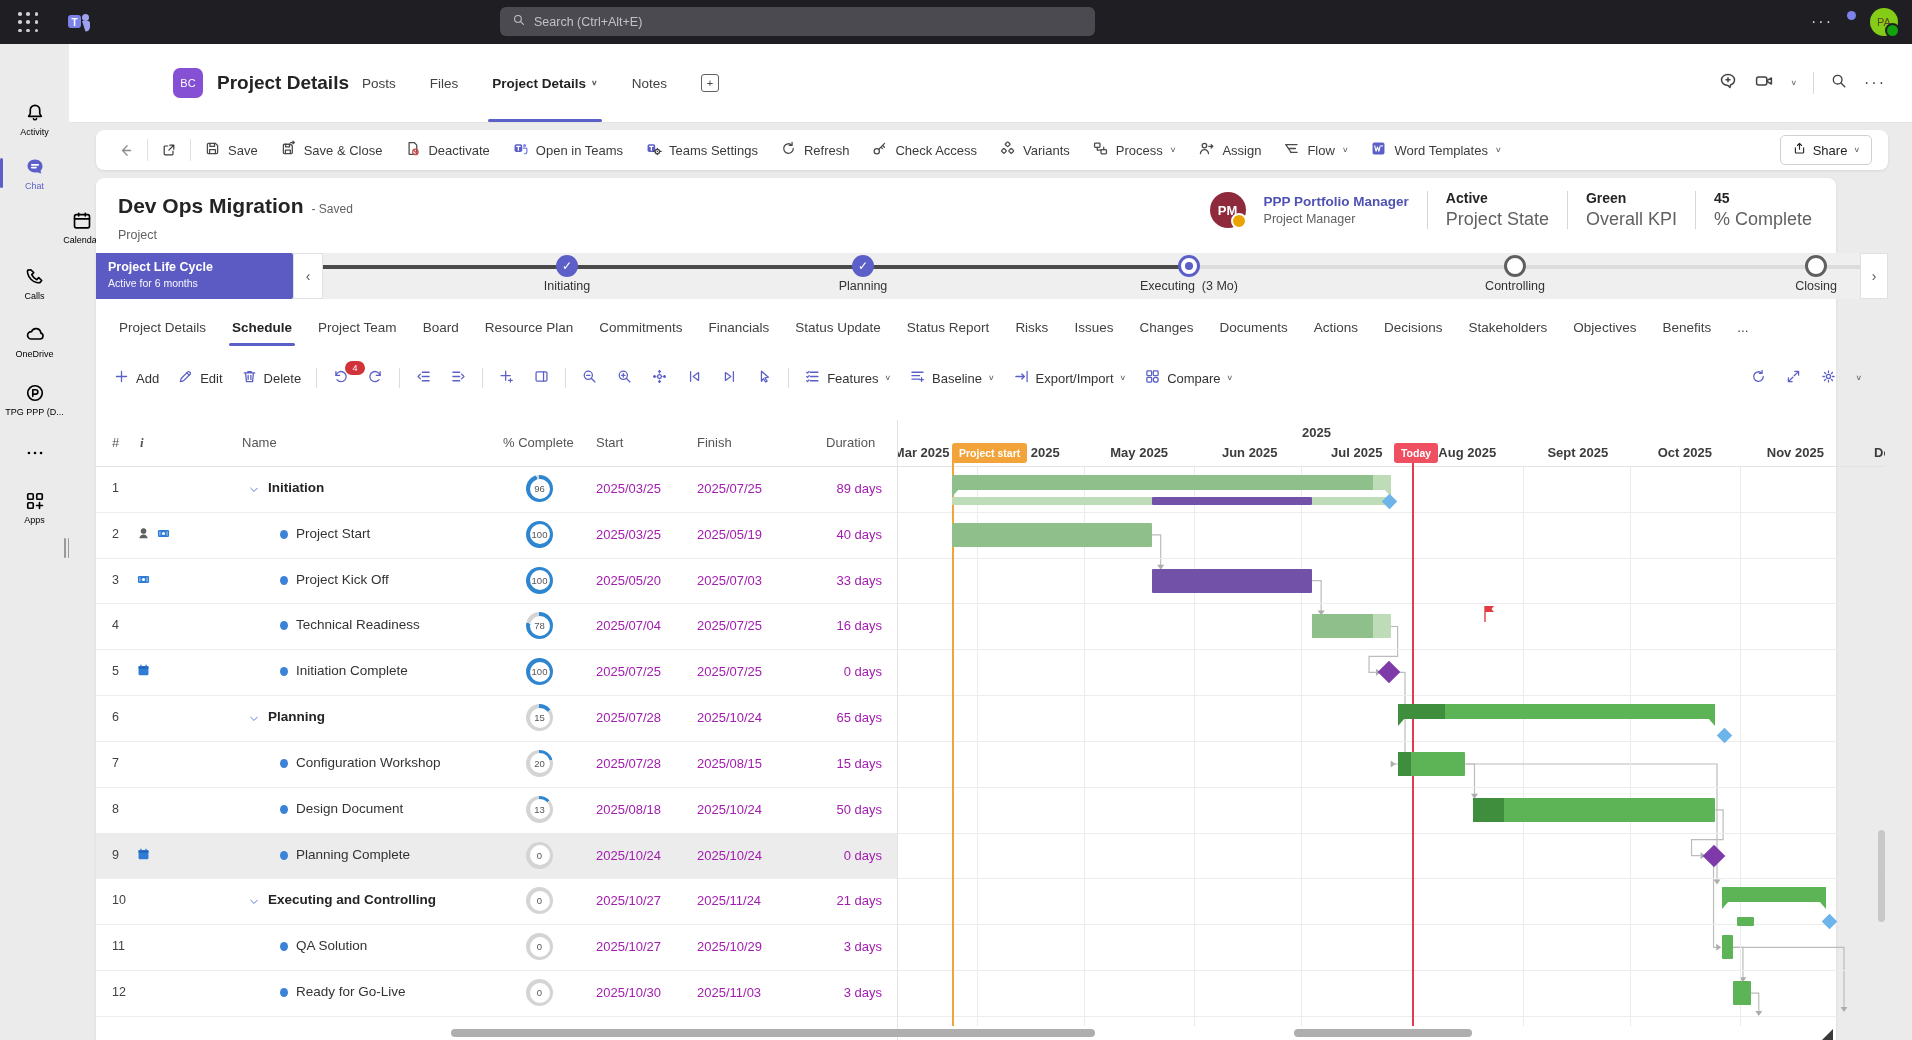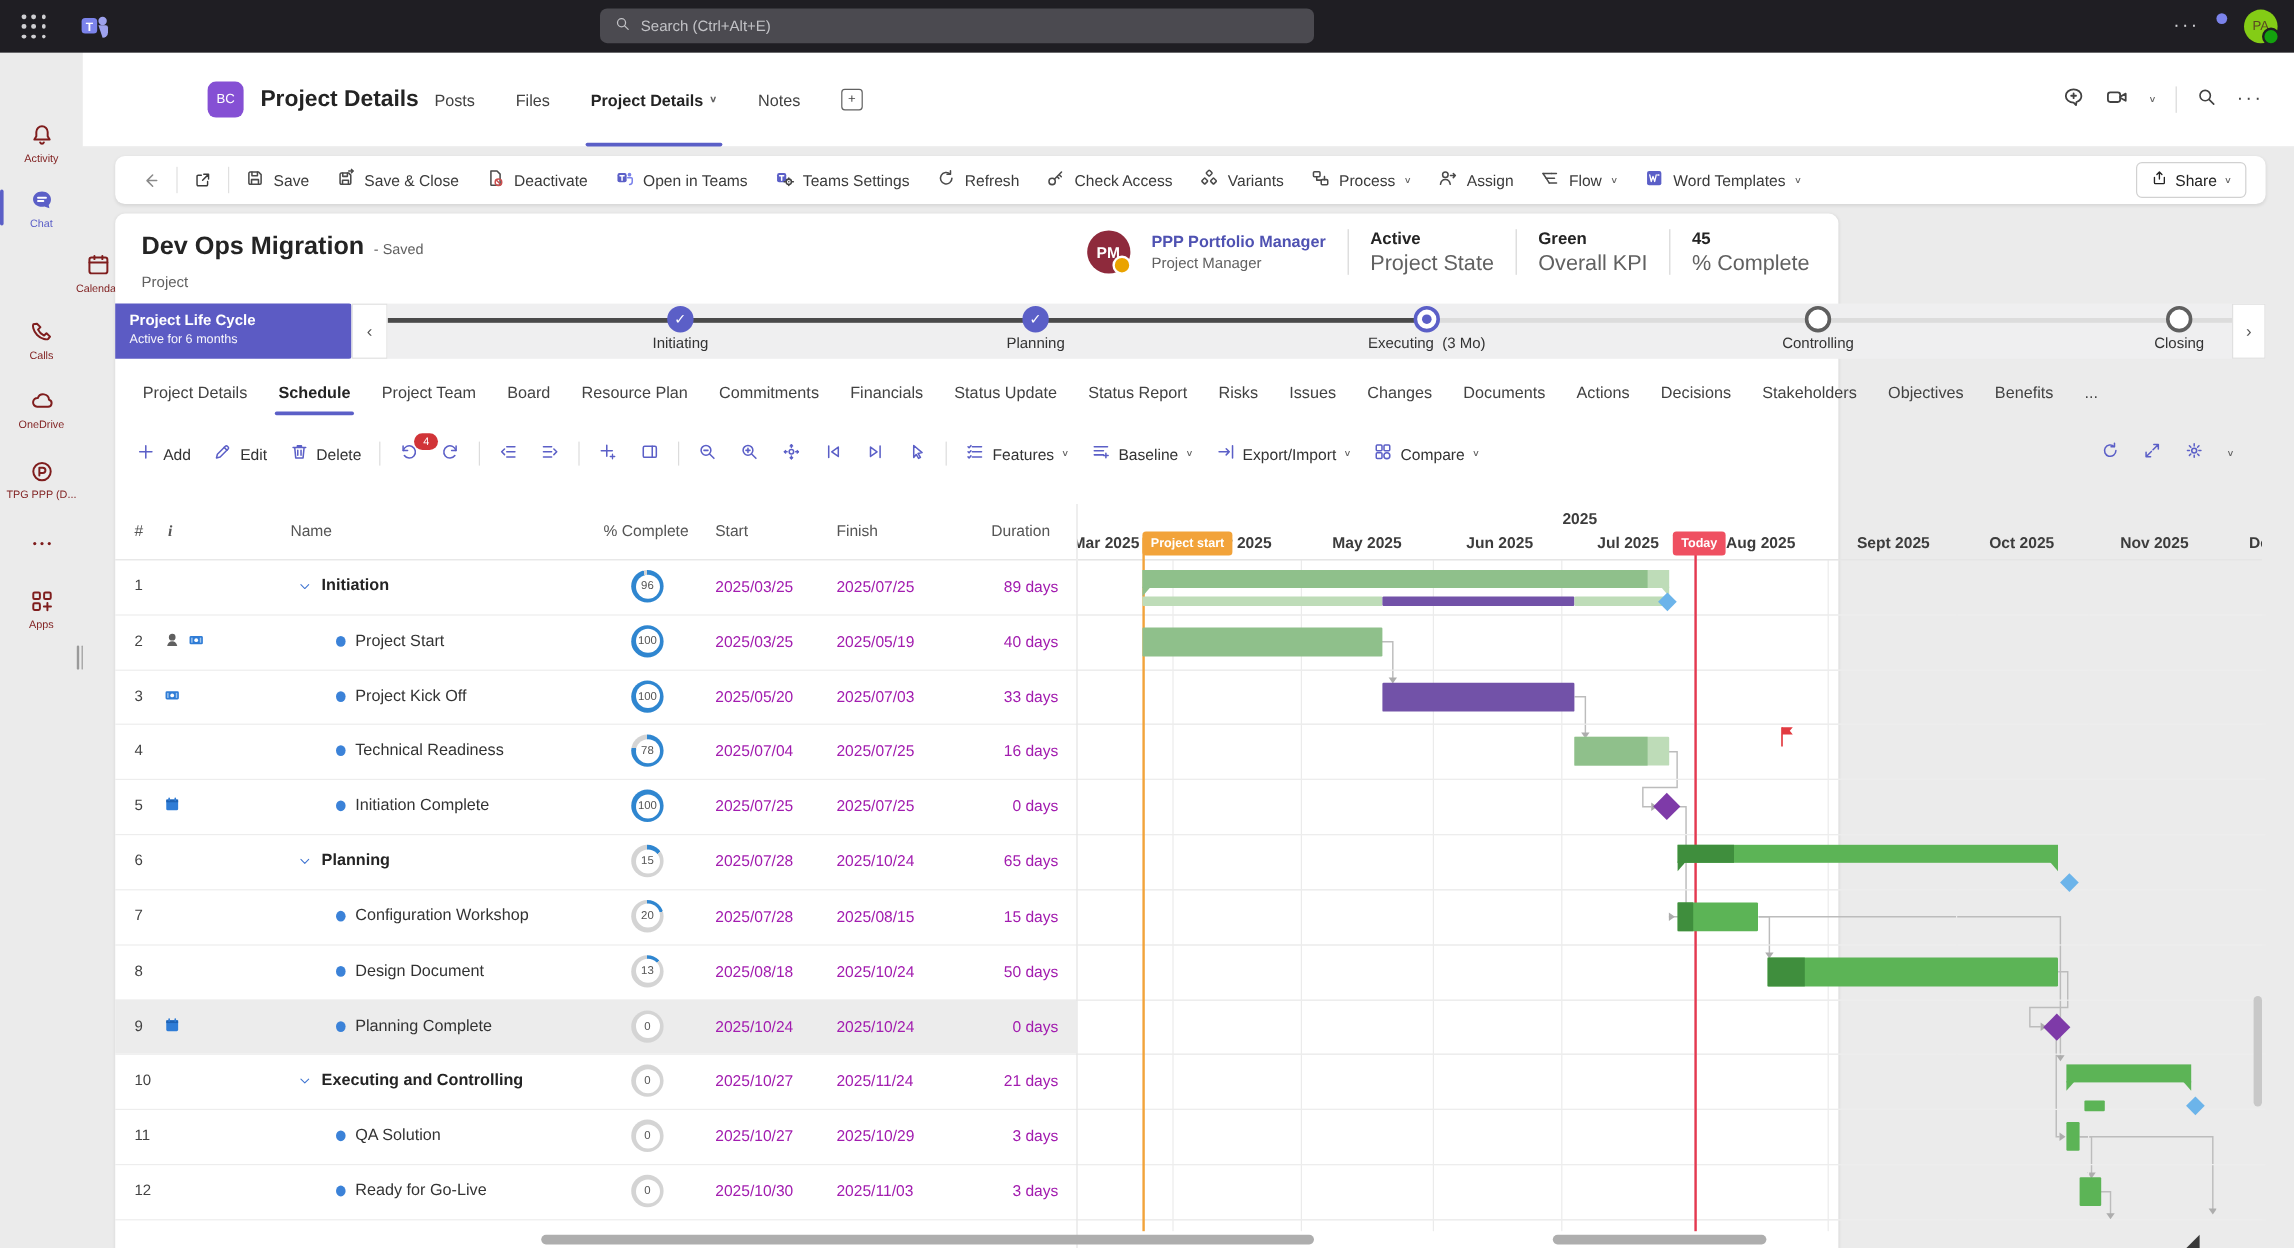--- a/index.html
+++ b/index.html
@@ -10,21 +10,21 @@
   #waffle i{width:3.5px;height:3.5px;border-radius:50%;background:#cfcfd2;}
   #teamslogo{position:absolute;left:66px;top:9px;width:26px;height:26px;}
   #searchbox{position:absolute;left:500px;top:7px;width:595px;height:29px;background:#4b4a50;border-radius:6px;display:flex;align-items:center;gap:8px;padding:0 12px;box-sizing:border-box;font-size:12.5px;color:#c2c2c6;}
   #tb-right{position:absolute;right:14px;top:0;height:44px;display:flex;align-items:center;gap:14px;}
   .tb-dots{color:#d5d5d8;font-size:16px;letter-spacing:2px;}
   .presence-dot{width:9px;height:9px;border-radius:50%;background:#7b83eb;margin-bottom:14px;}
   #pa-avatar{position:relative;width:28px;height:28px;border-radius:50%;background:#84cc16;color:#5a4a22;font-size:11px;font-weight:normal;display:flex;align-items:center;justify-content:center;}
   #pa-avatar .status{position:absolute;right:-2px;bottom:-2px;width:11px;height:11px;border-radius:50%;background:#13a10e;border:2px solid #1f1e23;}
   
   #rail{position:absolute;left:0;top:44px;width:69px;height:996px;background:#ebebeb;}
-  .rail-item{position:absolute;left:0;width:69px;text-align:center;color:#7f1d1d;}
+  .rail-item{position:absolute;left:0;width:69px;text-align:center;color:#000000;}
   .rail-item .ric{height:24px;}
   .rail-item .rlbl{font-size:9px;margin-top:1px;white-space:nowrap;overflow:hidden;}
   .rail-item.active{color:#5b5fc7;}
   .rail-item.active .pill{position:absolute;left:0;top:2px;width:3px;height:30px;border-radius:3px;background:#5b5fc7;}
   #splitter{position:absolute;left:64px;top:538px;width:5px;height:20px;display:flex;gap:2px;}
   #splitter i{width:1.5px;height:20px;background:#9a9a9a;border-radius:2px;}
   
   #chan{position:absolute;left:69px;top:44px;width:1843px;height:78px;background:#fff;border-bottom:1px solid #e4e4e4;}
   #chan-avatar{position:absolute;left:104px;top:24px;width:30px;height:30px;border-radius:7px;background:#8550d4;color:#fff;font-size:11px;display:flex;align-items:center;justify-content:center;}
   #chan-title{position:absolute;left:148px;top:28px;font-size:19px;font-weight:bold;color:#242424;}
@@ -34,21 +34,21 @@
   .chan-tab.active .underline{position:absolute;bottom:0;left:-4px;right:-4px;height:3px;border-radius:3px;background:#5b5fc7;}
   #chan-right{position:absolute;right:26px;top:0;height:78px;display:flex;align-items:center;gap:16px;color:#424242;}
   .vdiv{width:1px;height:22px;background:#d9d9d9;}
   
   #cmdbar{position:absolute;left:96px;top:130px;width:1792px;height:40px;background:#fff;border-radius:8px;box-shadow:0 1px 3px rgba(0,0,0,.09);display:flex;align-items:center;padding:0 10px;box-sizing:border-box;}
   .cmd-item{display:flex;align-items:center;gap:7px;font-size:13px;color:#3b3b3b;padding:0 11px;height:40px;cursor:pointer;white-space:nowrap;}
   .cmd-sep{width:1px;height:22px;background:#e0e0e0;margin:0 2px;}
   .chev{font-size:9px;color:#616161;transform:scaleY(.8);}
   #share-btn{margin-left:auto;margin-right:6px;display:flex;align-items:center;gap:6px;border:1px solid #d1d1d1;border-radius:5px;height:28px;padding:0 11px;font-size:13px;color:#242424;cursor:pointer;}
   
-  #main{position:absolute;left:96px;top:178px;width:1436px;height:862px;background:#fff;border-radius:8px 8px 0 0;box-shadow:0 1px 3px rgba(0,0,0,.09);}
+  #main{position:absolute;left:96px;top:178px;width:1740px;height:862px;background:#fff;border-radius:8px 8px 0 0;box-shadow:0 1px 3px rgba(0,0,0,.09);}
   #proj-name{position:absolute;left:22px;top:16px;font-size:21px;font-weight:bold;color:#242424;}
   #proj-saved{font-size:12px;font-weight:normal;color:#616161;margin-left:8px;}
   #proj-type{position:absolute;left:22px;top:50px;font-size:12.5px;color:#616161;}
   #proj-right{position:absolute;right:24px;top:12px;display:flex;align-items:center;gap:18px;}
   #pm-avatar{position:relative;width:36px;height:36px;border-radius:50%;background:#8e2a3c;color:#fff;font-weight:bold;font-size:13px;display:flex;align-items:center;justify-content:center;}
   #pm-avatar .status{position:absolute;right:-1px;bottom:-1px;width:12px;height:12px;border-radius:50%;background:#eaa300;border:2px solid #fff;}
   .stat .v{font-size:14px;font-weight:bold;color:#242424;}
   .stat .l{font-size:18px;color:#616161;margin-top:3px;}
   #owner-name{font-size:13.5px;font-weight:bold;color:#4f52b2;}
   #owner-role{font-size:12.5px;color:#616161;margin-top:3px;}

